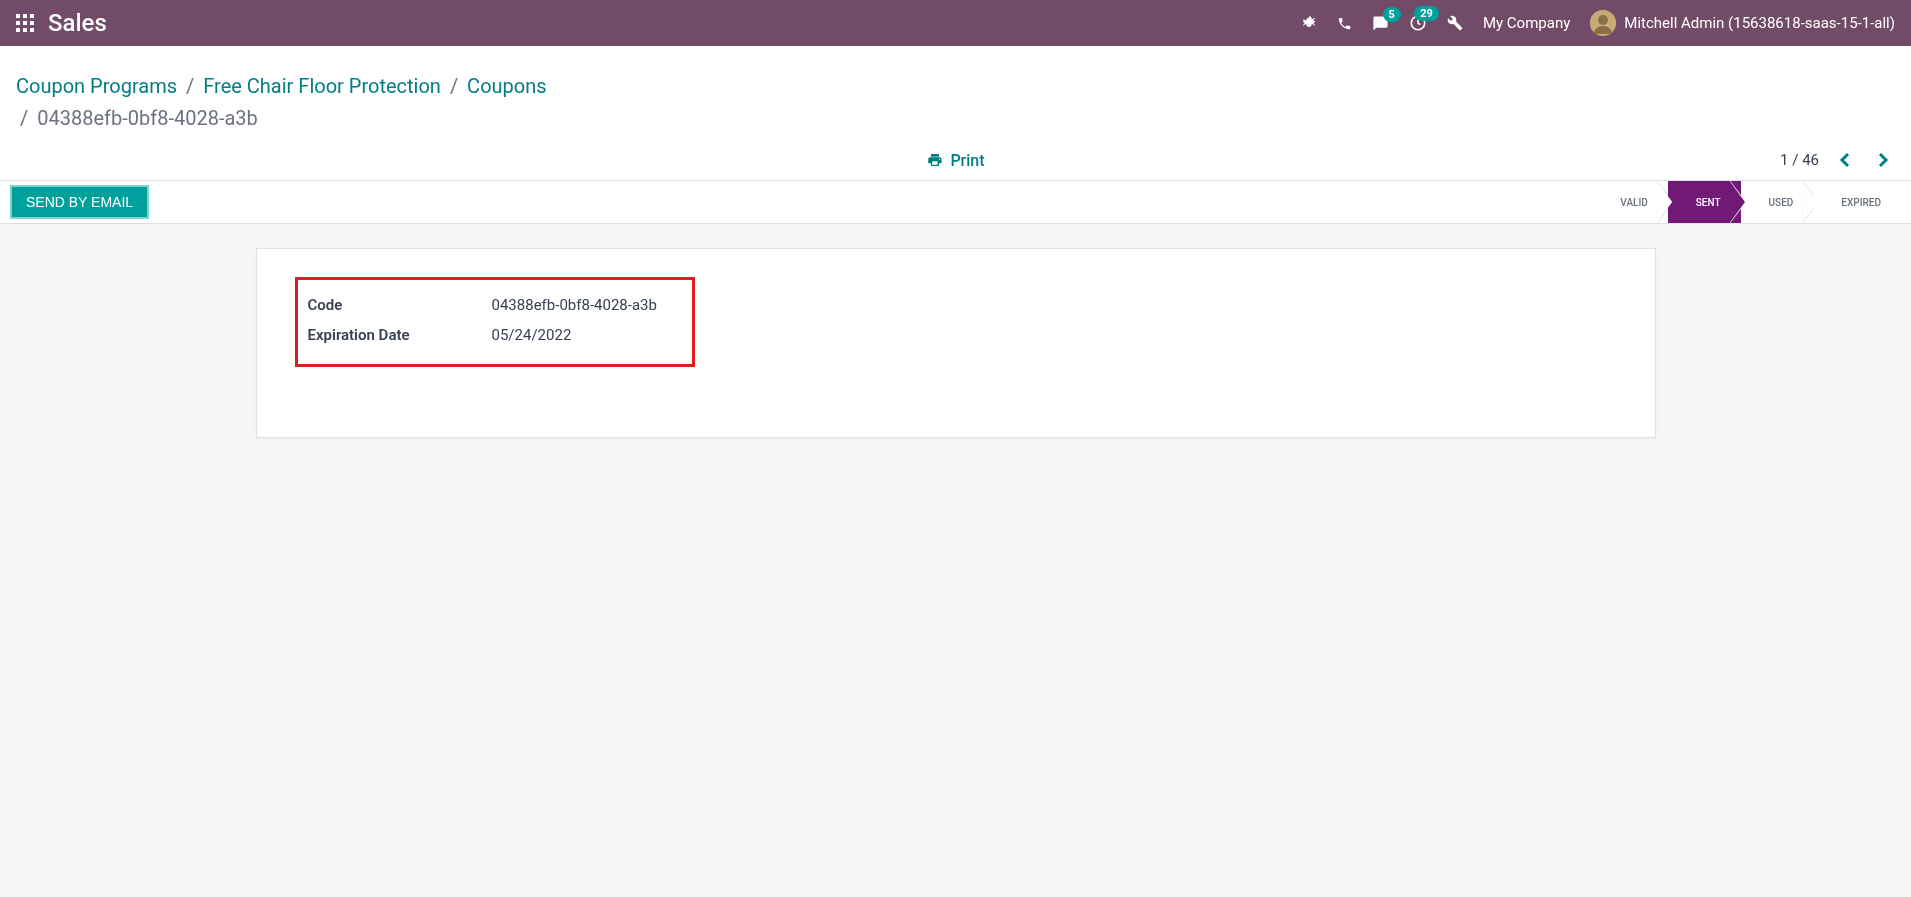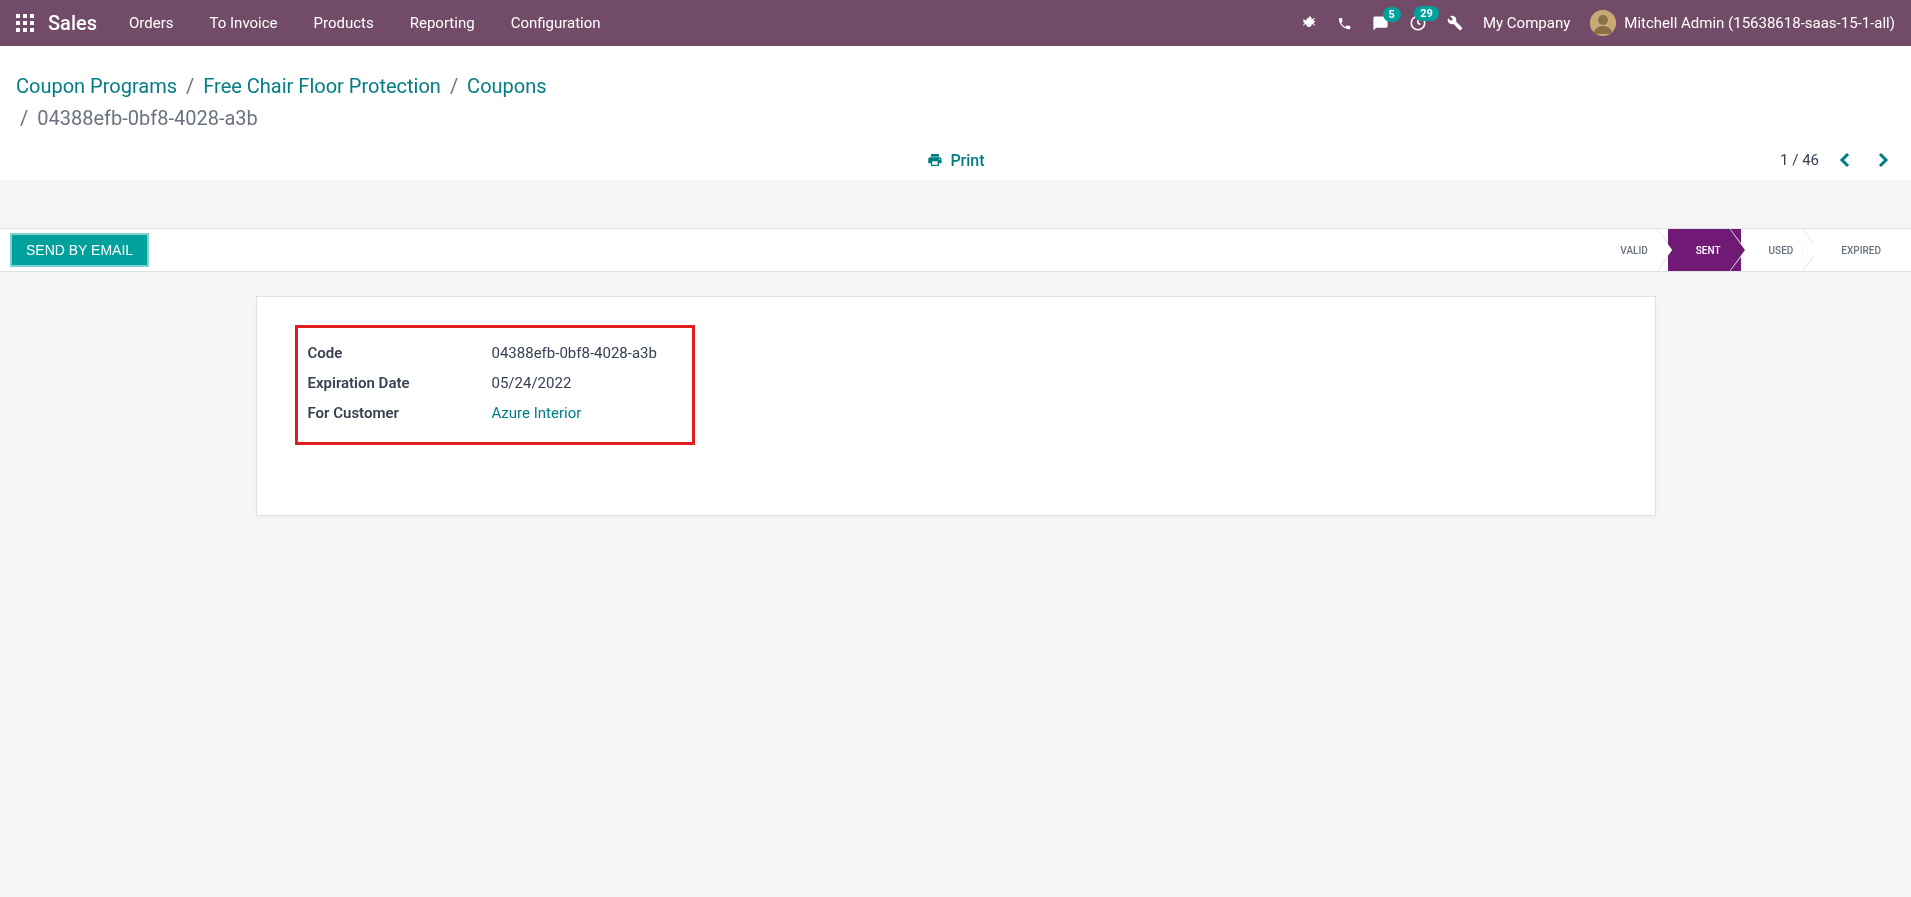--- a/index.html
+++ b/index.html
@@ -1,21 +1,21 @@
 <!DOCTYPE html>
 <html><head>
 <meta charset="utf-8">
 <style>
   * { box-sizing: border-box; margin: 0; padding: 0; }
   body { font-family: -apple-system, BlinkMacSystemFont, "Segoe UI", Roboto, sans-serif; background: #f5f5f5; color: #374151; width: 1911px; height: 897px; overflow: hidden; }
   
   
   .navbar { background: #714b67; color: #fff; height: 46px; display: flex; align-items: center; padding: 0 16px; font-size: 15px; }
   .navbar-apps { display: flex; align-items: center; margin-right: 14px; cursor: pointer; }
-  .navbar-brand { font-size: 20px; font-weight: 500; margin-right: 32px; }
+  .navbar-brand { font-size: 24px; font-weight: 500; margin-right: 32px; }
   .navbar-menu { display: flex; gap: 36px; }
   .navbar-menu-item { color: #fff; cursor: pointer; font-size: 15px; }
   .navbar-right { margin-left: auto; display: flex; align-items: center; gap: 20px; }
   .navbar-icon { position: relative; cursor: pointer; display: flex; align-items: center; }
   .badge { position: absolute; top: -8px; right: -12px; background: #00a09d; color: #fff; font-size: 11px; font-weight: 700; border-radius: 10px; padding: 1px 6px; min-width: 16px; text-align: center; }
   .navbar-user { display: flex; align-items: center; gap: 8px; cursor: pointer; }
   .avatar { width: 26px; height: 26px; border-radius: 50%; background: linear-gradient(135deg,#d4a574,#8b6f47); display: flex; align-items: center; justify-content: center; font-size: 12px; }
   
   
   .content-header { background: #fff; padding: 24px 16px 10px; }
@@ -24,21 +24,21 @@
   .breadcrumb .sep { color: #6b7280; margin: 0 4px; }
   .breadcrumb .current { color: #6b7280; }
   
   
   .toolbar-row { background: #fff; display: flex; align-items: center; padding: 6px 16px 10px; position: relative; }
   .print-link { position: absolute; left: 50%; transform: translateX(-50%); color: #017e84; font-weight: 500; cursor: pointer; display: flex; align-items: center; gap: 8px; font-size: 16px; }
   .pager { margin-left: auto; display: flex; align-items: center; gap: 14px; color: #374151; font-size: 15px; }
   .pager-arrow { color: #017e84; cursor: pointer; font-size: 18px; padding: 2px 6px; }
   
   
-  .statusbar { background: #fff; display: flex; align-items: center; border-top: 1px solid #dee2e6; border-bottom: 1px solid #dee2e6; padding: 0 10px; height: 44px; margin-top: 48px; }
+  .statusbar { background: #fff; display: flex; align-items: center; border-top: 1px solid #dee2e6; border-bottom: 1px solid #dee2e6; padding: 0 10px; height: 44px; }
   .send-btn { background: #00a09d; color: #fff; border: 2px solid #7fd4d2; padding: 7px 14px; font-size: 14px; font-weight: 500; cursor: pointer; text-transform: uppercase; }
   .status-steps { margin-left: auto; display: flex; align-items: stretch; height: 100%; }
   .status-step { position: relative; display: flex; align-items: center; padding: 0 20px 0 28px; font-size: 10px; font-weight: 500; color: #6b7280; background: #fff; }
   .status-step::after { content: ""; position: absolute; right: -11px; top: 0; bottom: 0; width: 22px; background: inherit; clip-path: polygon(0 0, 70% 50%, 0 100%); z-index: 1; }
   .status-step::before { content: ""; position: absolute; right: -13px; top: -1px; bottom: -1px; width: 24px; background: #dee2e6; clip-path: polygon(0 0, 70% 50%, 0 100%); z-index: 0; }
   .status-step.active { background: #701a75; color: #fff; }
   .status-step:last-child::after, .status-step:last-child::before { display: none; }
   .status-step span { position: relative; z-index: 2; }
   
   
@@ -63,27 +63,20 @@
         <rect x="14" y="0" width="4" height="4"></rect>
         <rect x="0" y="7" width="4" height="4"></rect>
         <rect x="7" y="7" width="4" height="4"></rect>
         <rect x="14" y="7" width="4" height="4"></rect>
         <rect x="0" y="14" width="4" height="4"></rect>
         <rect x="7" y="14" width="4" height="4"></rect>
         <rect x="14" y="14" width="4" height="4"></rect>
       </svg>
   </div>
   <div class="navbar-brand">Sales</div>
-  <div class="navbar-menu">
-    <div class="navbar-menu-item">Orders</div>
-    <div class="navbar-menu-item">To Invoice</div>
-    <div class="navbar-menu-item">Products</div>
-    <div class="navbar-menu-item">Reporting</div>
-    <div class="navbar-menu-item">Configuration</div>
-  </div>
   <div class="navbar-right">
     <div class="navbar-icon">
       <svg width="16" height="16" viewBox="0 0 24 24" fill="#fff">
           <path d="M12 2a4 4 0 014 4h2l2-2 1 1-2 2v2h2v2h-2v2l2 2-1 1-2-2h-2a4 4 0 01-8 0H6l-2 2-1-1 2-2v-2H3v-2h2V9L3 7l1-1 2 2h2a4 4 0 014-4z"></path>
         </svg>
     </div>
     <div class="navbar-icon">
       <svg width="15" height="15" viewBox="0 0 24 24" fill="#fff">
           <path d="M6.6 10.8c1.4 2.8 3.8 5.2 6.6 6.6l2.2-2.2c.3-.3.7-.4 1-.2 1.2.4 2.5.6 3.8.6.6 0 1 .4 1 1V20c0 .6-.4 1-1 1C10.6 21 3 13.4 3 4c0-.6.4-1 1-1h3.4c.6 0 1 .4 1 1 0 1.3.2 2.6.6 3.8.1.3 0 .7-.2 1l-2.2 2z"></path>
         </svg>
@@ -179,19 +172,15 @@
   <div class="form-sheet">
     <div class="highlight-box">
       <div class="field-row">
         <div class="field-label">Code</div>
         <div class="field-value">04388efb-0bf8-4028-a3b</div>
       </div>
       <div class="field-row">
         <div class="field-label">Expiration Date</div>
         <div class="field-value">05/24/2022</div>
       </div>
-      <div class="field-row">
-        <div class="field-label">For Customer</div>
-        <div class="field-value link">Azure Interior</div>
-      </div>
     </div>
   </div>
 </div>
 
 </body></html>

